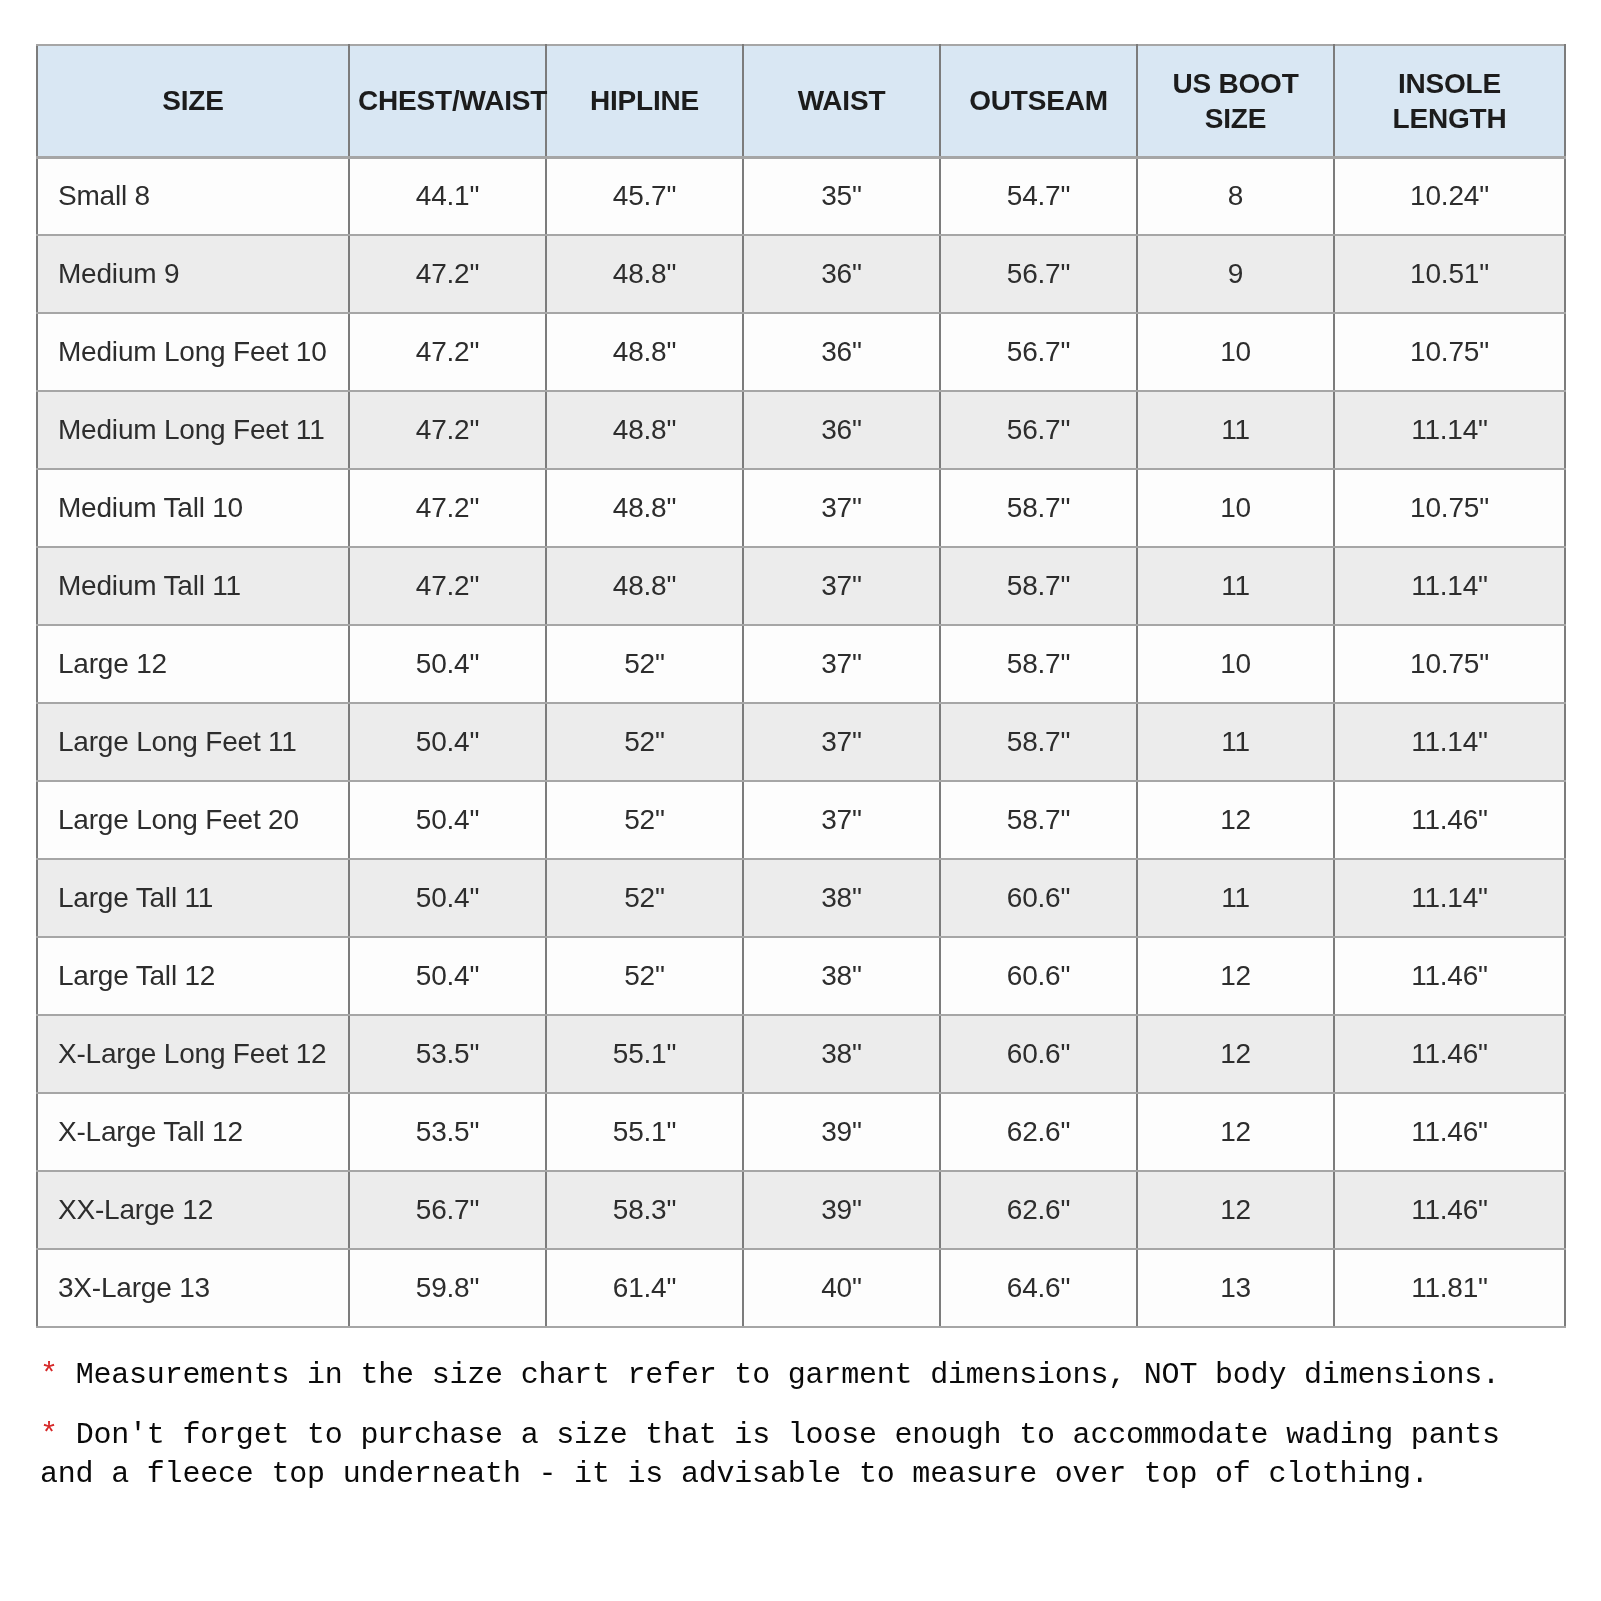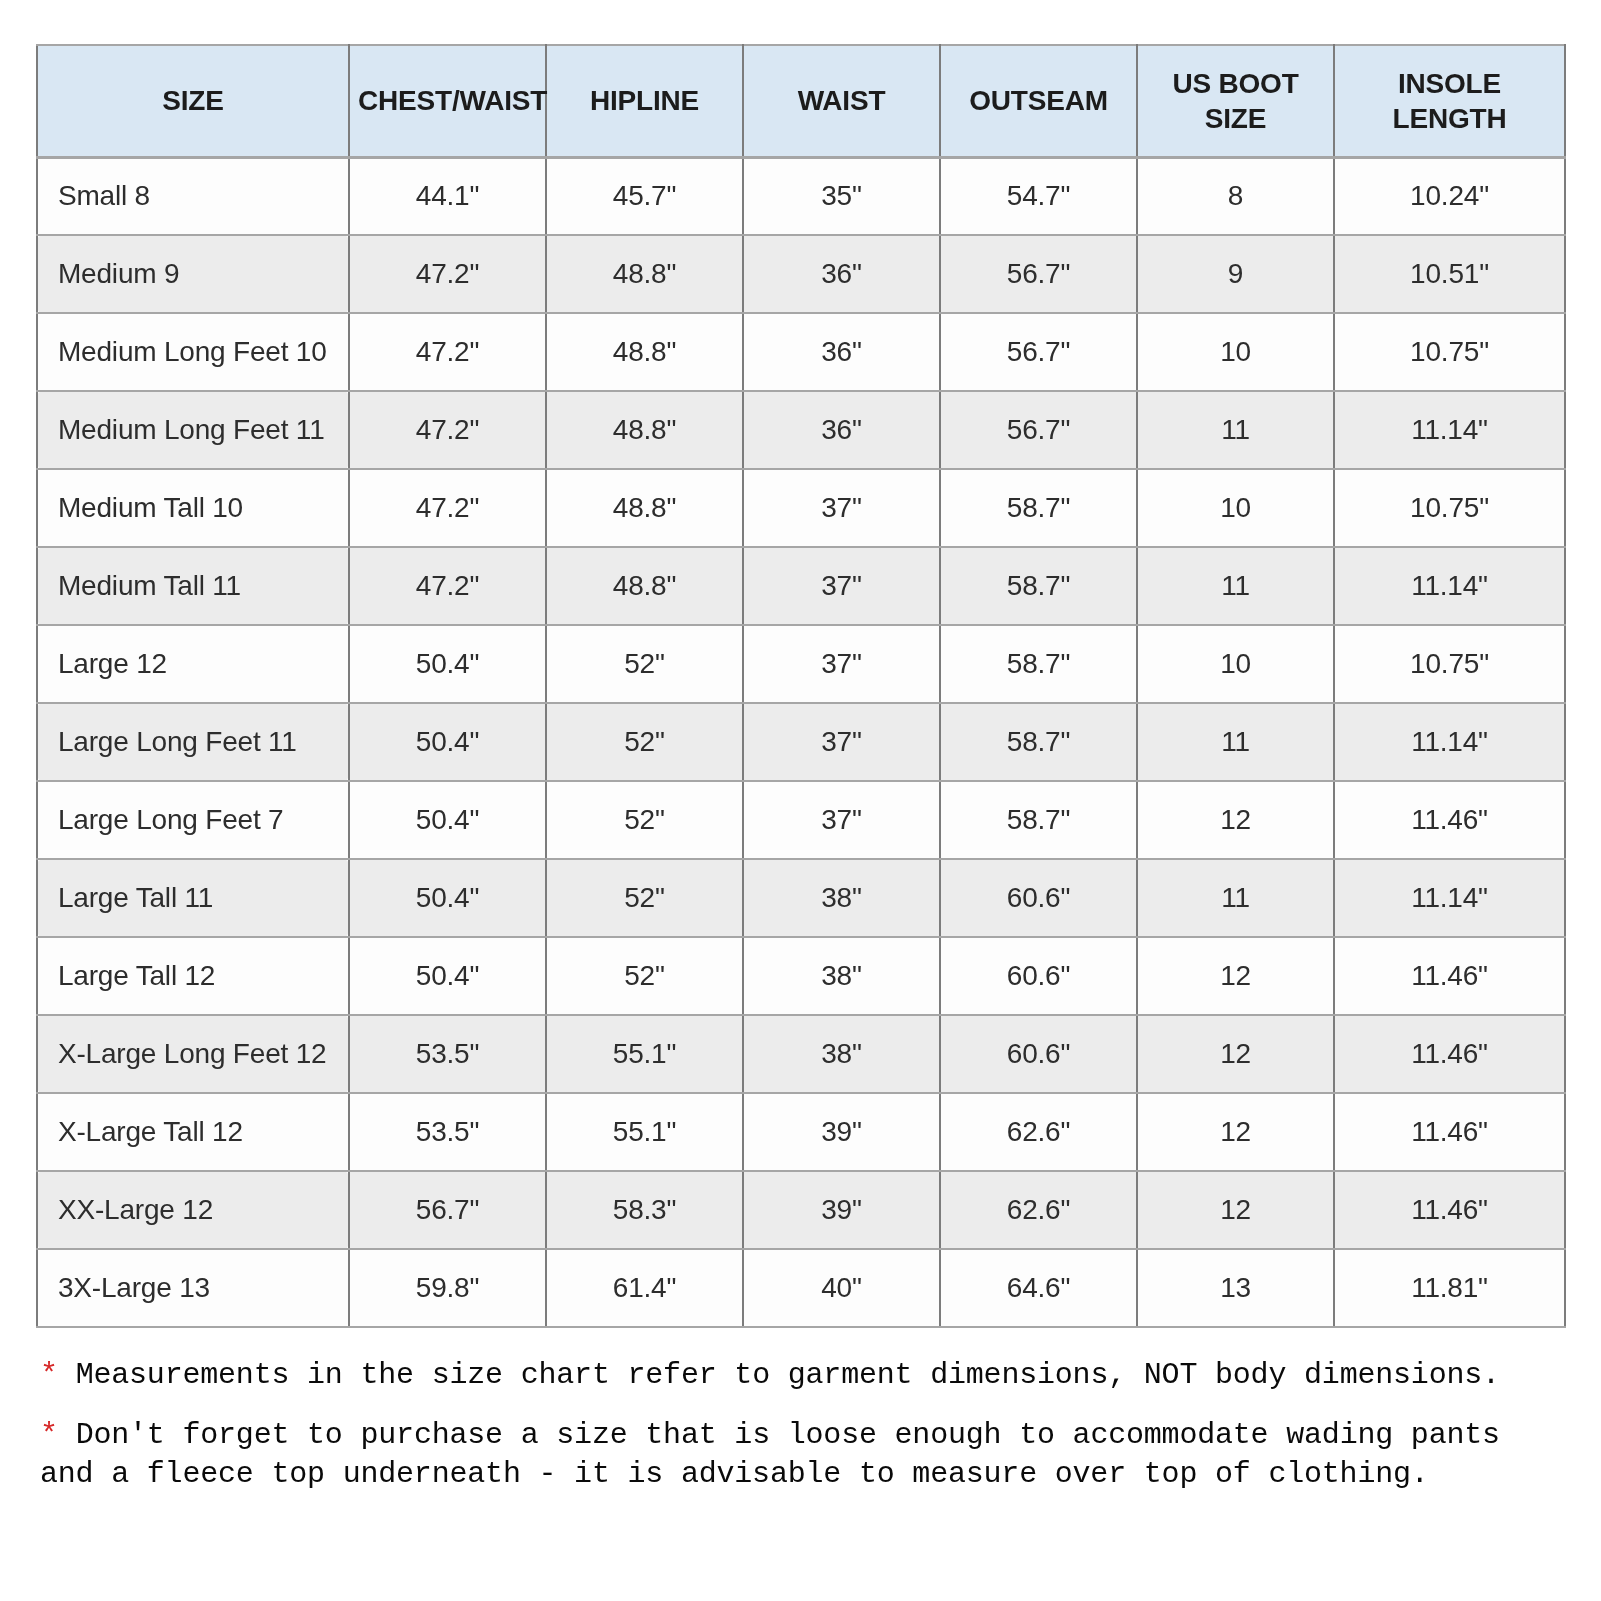--- a/index.html
+++ b/index.html
@@ -45,21 +45,20 @@
     vertical-align: middle;
     background: #fdfdfd;
     padding: 0 6px;
   }
   .size-table tbody tr:nth-child(even) td {
     background: #ececec;
   }
   .size-table tbody td:first-child {
     text-align: left;
     padding-left: 20px;
-    border-radius: 6px;
   }
   .notes {
     margin: 28px 30px 0 40px;
     width: 1525px;
   }
   .note {
     font-size: 30px;
     color: #0a0a0a;
     line-height: 1.32;
     margin-bottom: 20px;
@@ -163,21 +162,21 @@
       <tr class="">
       <td>Large Long Feet 11</td>
       <td>50.4"</td>
       <td>52"</td>
       <td>37"</td>
       <td>58.7"</td>
       <td>11</td>
       <td>11.14"</td>
     </tr>
       <tr class="">
-      <td>Large Long Feet 7</td>
+      <td>Large Long Feet 20</td>
       <td>50.4"</td>
       <td>52"</td>
       <td>37"</td>
       <td>58.7"</td>
       <td>12</td>
       <td>11.46"</td>
     </tr>
       <tr class="">
       <td>Large Tall 11</td>
       <td>50.4"</td>

